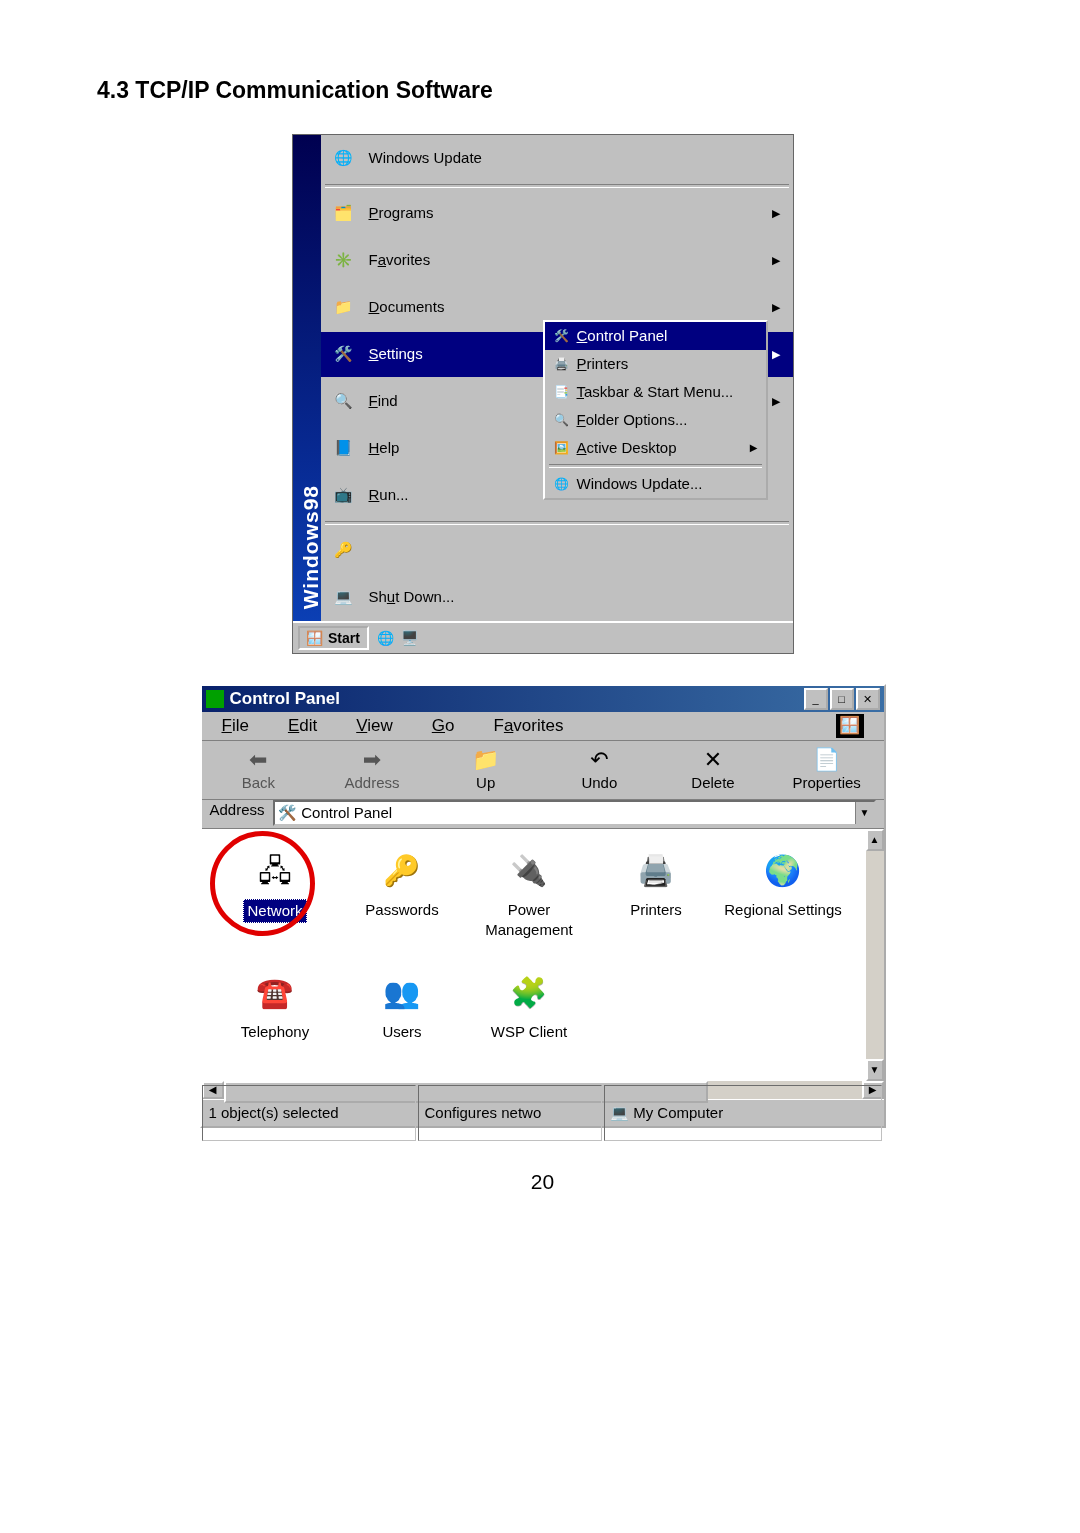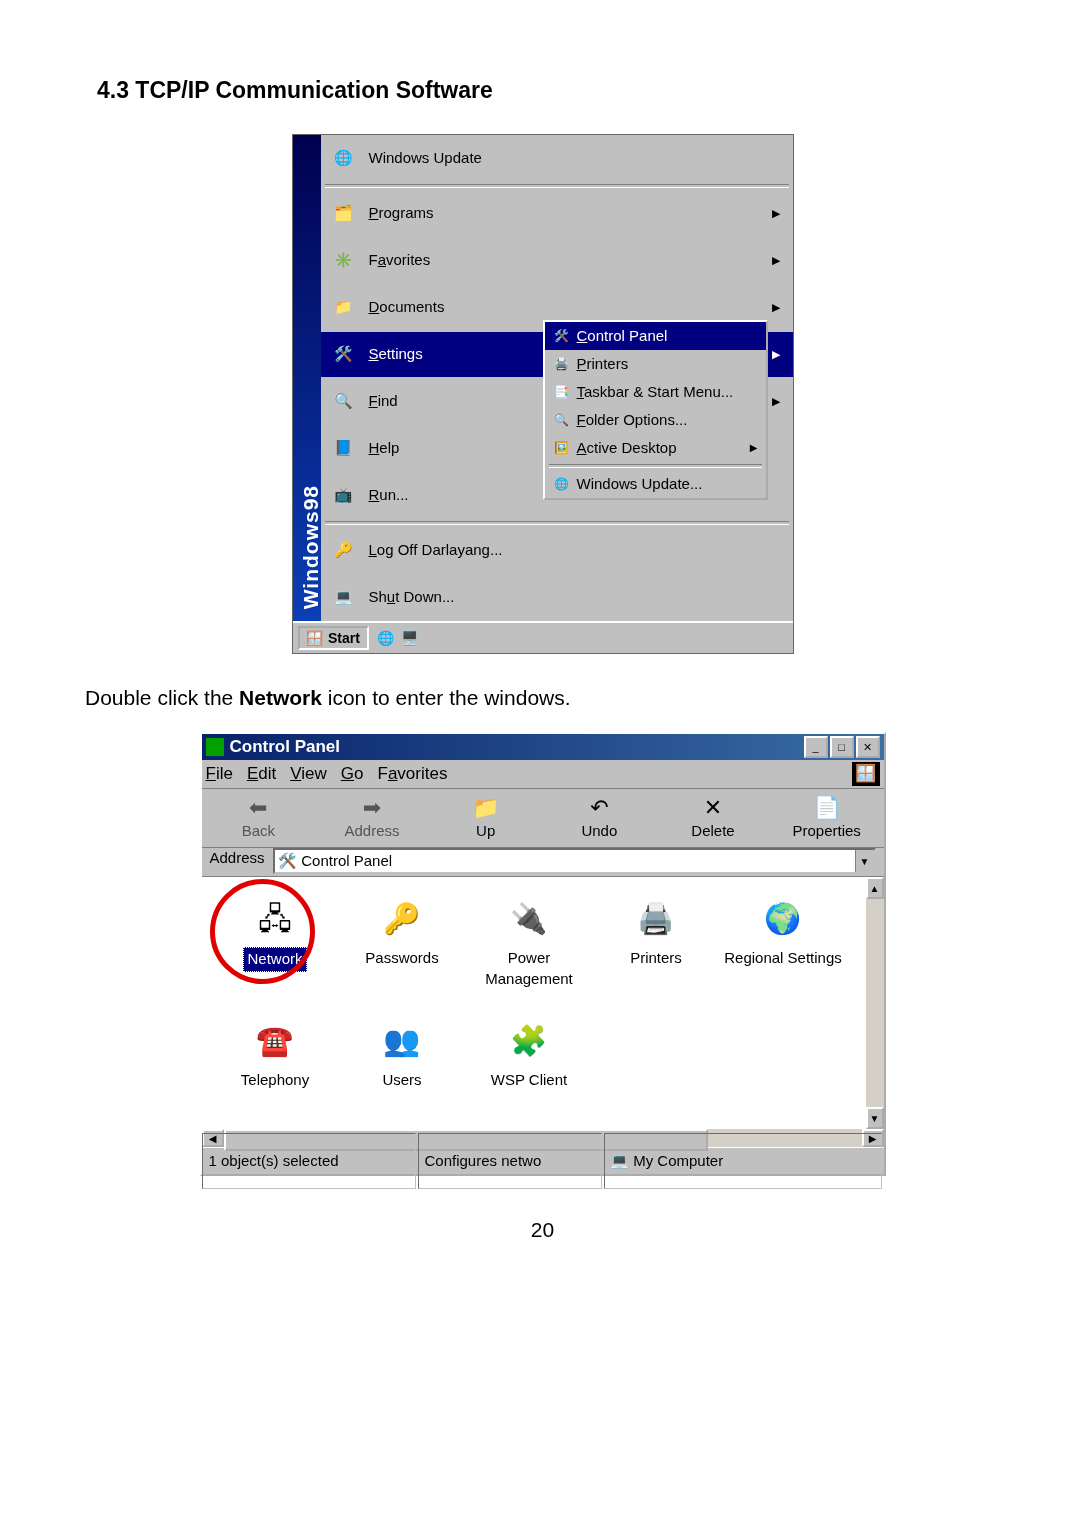--- a/index.html
+++ b/index.html
@@ -29,21 +29,21 @@
   .taskbar{height:30px;background:#c0c0c0;border-top:2px solid #fff;display:flex;align-items:center;padding:0 5px;font-family:Tahoma,Arial;font-size:14px}
   .startbtn{border:2px inset #fff;padding:1px 7px;display:flex;align-items:center;font-weight:bold;background:#c0c0c0}
   .qicons{margin-left:8px;display:flex;gap:6px}
   .qicons span{width:18px;height:18px;display:inline-flex;align-items:center;justify-content:center}
   
   .cpwin{width:682px;border:2px outset #fff;background:#c0c0c0;font-family:Tahoma,Arial}
   .tbar{background:linear-gradient(to right,#08216b,#3a6ea5);color:#fff;height:26px;display:flex;align-items:center;padding:0 4px;font-weight:bold;font-size:17px}
   .tbar .ticon{width:18px;height:18px;margin-right:6px;background:#00a000;display:inline-block}
   .tbar .spring{flex:1}
   .wbtn{width:20px;height:18px;background:#c0c0c0;border:2px outset #fff;margin-left:2px;font-family:Marlett,Arial;font-size:11px;display:inline-flex;align-items:center;justify-content:center;color:#000;font-weight:normal}
-  .menubar{display:flex;height:28px;align-items:center;padding:0 4px;font-size:17px;gap:14px;border-bottom:1px solid #808080}
+  .menubar{display:flex;height:28px;align-items:center;padding:0 20px;font-size:17px;gap:39px;border-bottom:1px solid #808080}
   .menubar .logo{margin-left:auto;width:28px;height:24px;background:#000;display:inline-flex;align-items:center;justify-content:center}
   .toolbar{display:flex;height:58px;align-items:center;border-bottom:1px solid #808080}
   .tbtn{flex:1;display:flex;flex-direction:column;align-items:center;justify-content:center;font-size:15px;color:#555;height:100%}
   .tbtn.active{color:#000}
   .tbtn .ticon2{font-size:22px;height:26px;display:flex;align-items:center}
   .addrbar{display:flex;height:28px;padding:0 8px;font-size:15px;border-bottom:1px solid #808080}
   .addrbox{flex:1;background:#fff;border:2px inset #c0c0c0;height:22px;margin-left:8px;display:flex;align-items:center;padding:0 4px;position:relative}
   .addrbox .dd{position:absolute;right:0;width:18px;height:100%;background:#c0c0c0;border-left:1px solid #808080;display:flex;align-items:center;justify-content:center;font-size:10px}
   .iconarea{background:#fff;height:252px;position:relative;overflow:hidden}
   .iconarea .scrollv{position:absolute;right:0;top:0;width:18px;height:100%;background:#c0c0c0;display:flex;flex-direction:column}
@@ -112,21 +112,20 @@
               <span class="ic">📘</span>
               <span class="lbl"><span class="u">H</span>elp</span>
             </div>
             <div class="mi">
               <span class="ic">📺</span>
               <span class="lbl"><span class="u">R</span>un...</span>
             </div>
             <div class="hr"></div>
             <div class="mi">
               <span class="ic">🔑</span>
-              <span class="lbl"><span class="u">L</span>og Off Darlayang...</span>
             </div>
             <div class="mi">
               <span class="ic">💻</span>
               <span class="lbl">Sh<span class="u">u</span>t Down...</span>
             </div>
           </div>
         </div>
         <div class="taskbar">
           <div class="startbtn">
             <span style="margin-right:4px">🪟</span>
@@ -163,23 +162,20 @@
         </div>
         <div style="height:2px;border-top:1px solid #808080;border-bottom:1px solid #fff;margin:2px 4px"></div>
         <div class="smi">
           <span class="ic">🌐</span>
           <span>Windows Update...</span>
         </div>
       </div>
     </div>
   </div>
 
-  <p>
-    <span>Double click the </span><span class="b">Network</span><span> icon to enter the windows.</span>
-  </p>
 
   <div class="center">
     <div class="cpwin">
       <div class="tbar">
         <span class="ticon"></span>
         <span>Control Panel</span>
         <span class="spring"></span>
         <span class="wbtn">_</span>
         <span class="wbtn">□</span>
         <span class="wbtn">✕</span>

